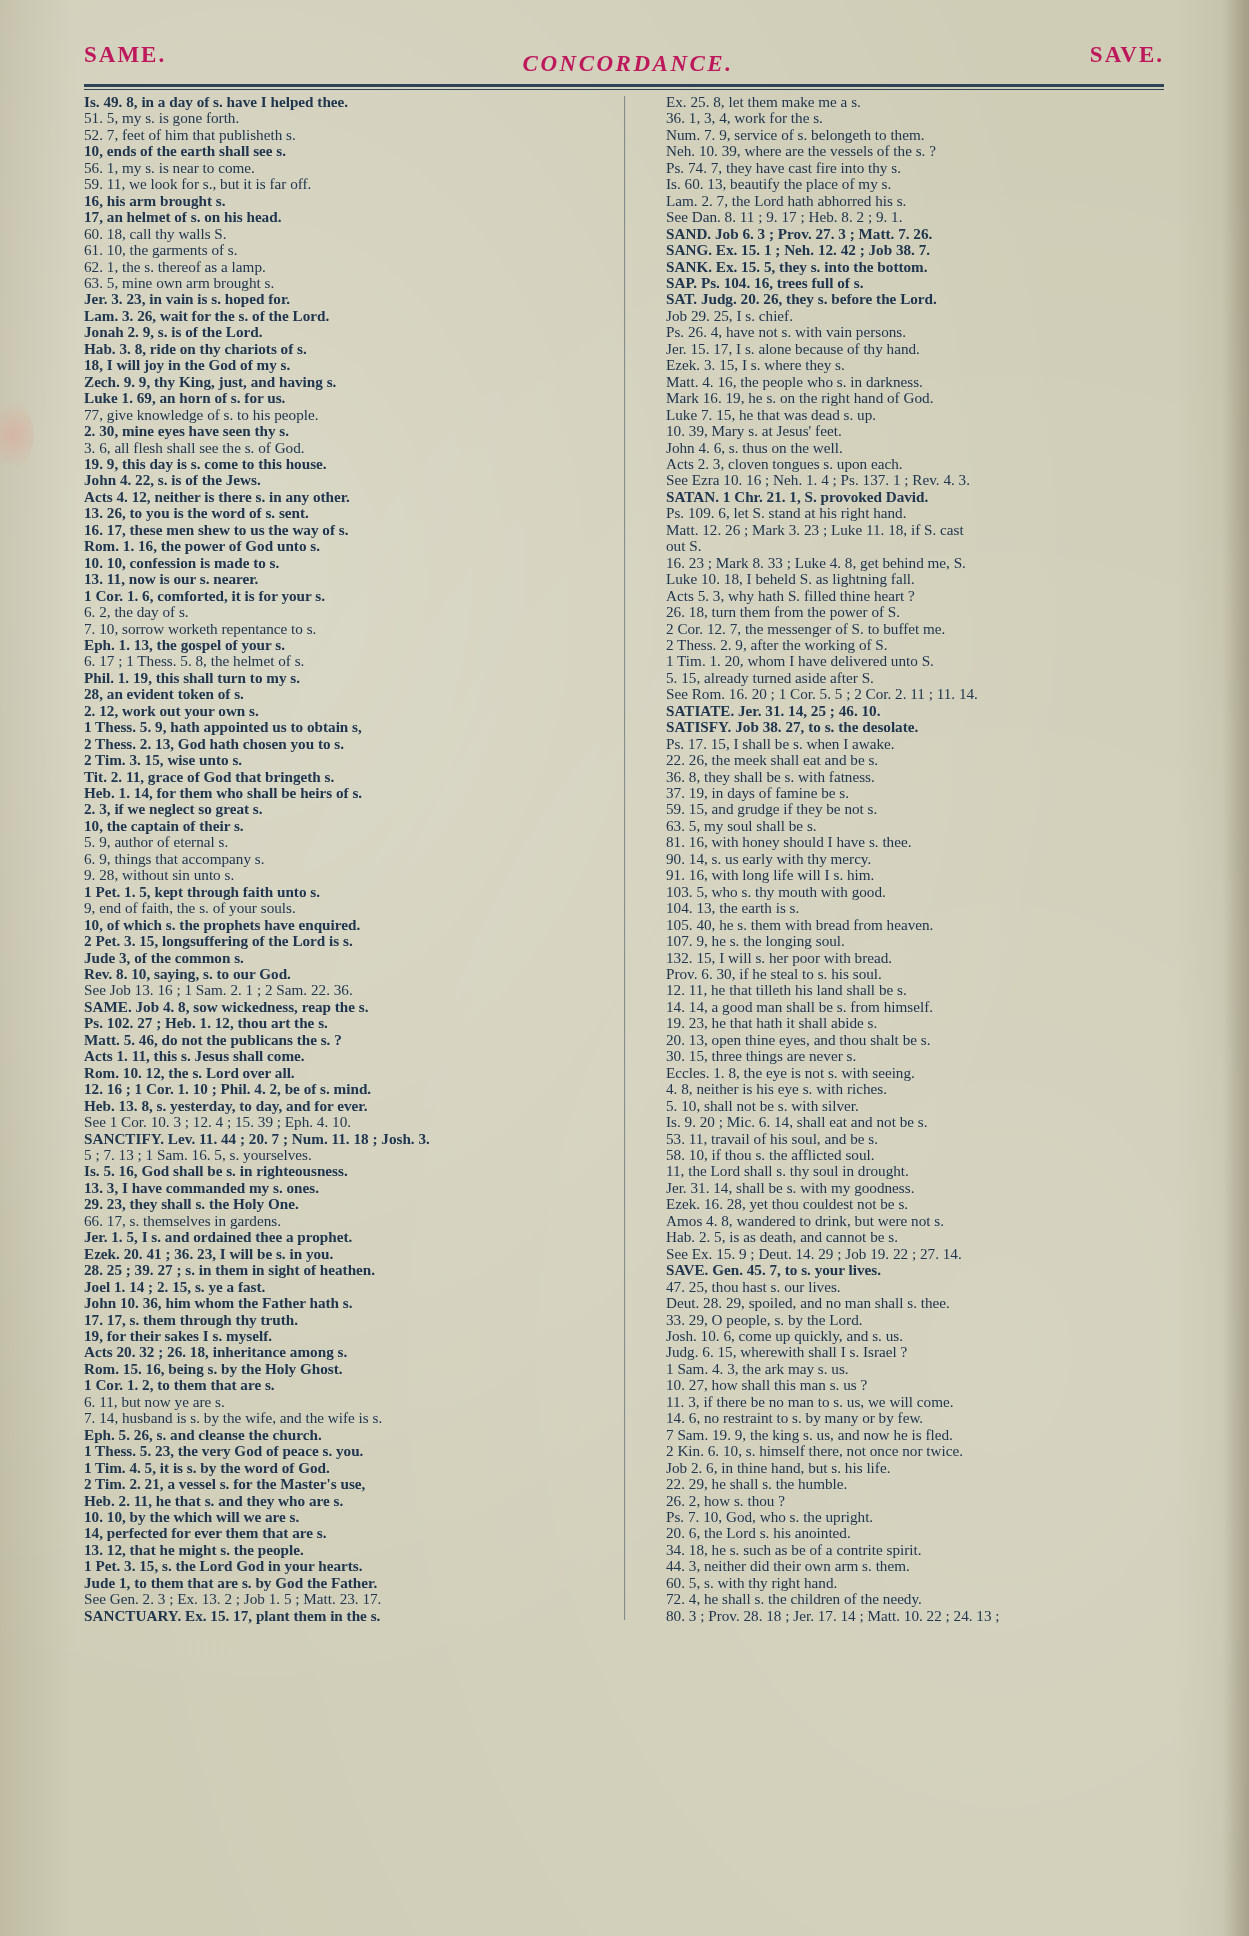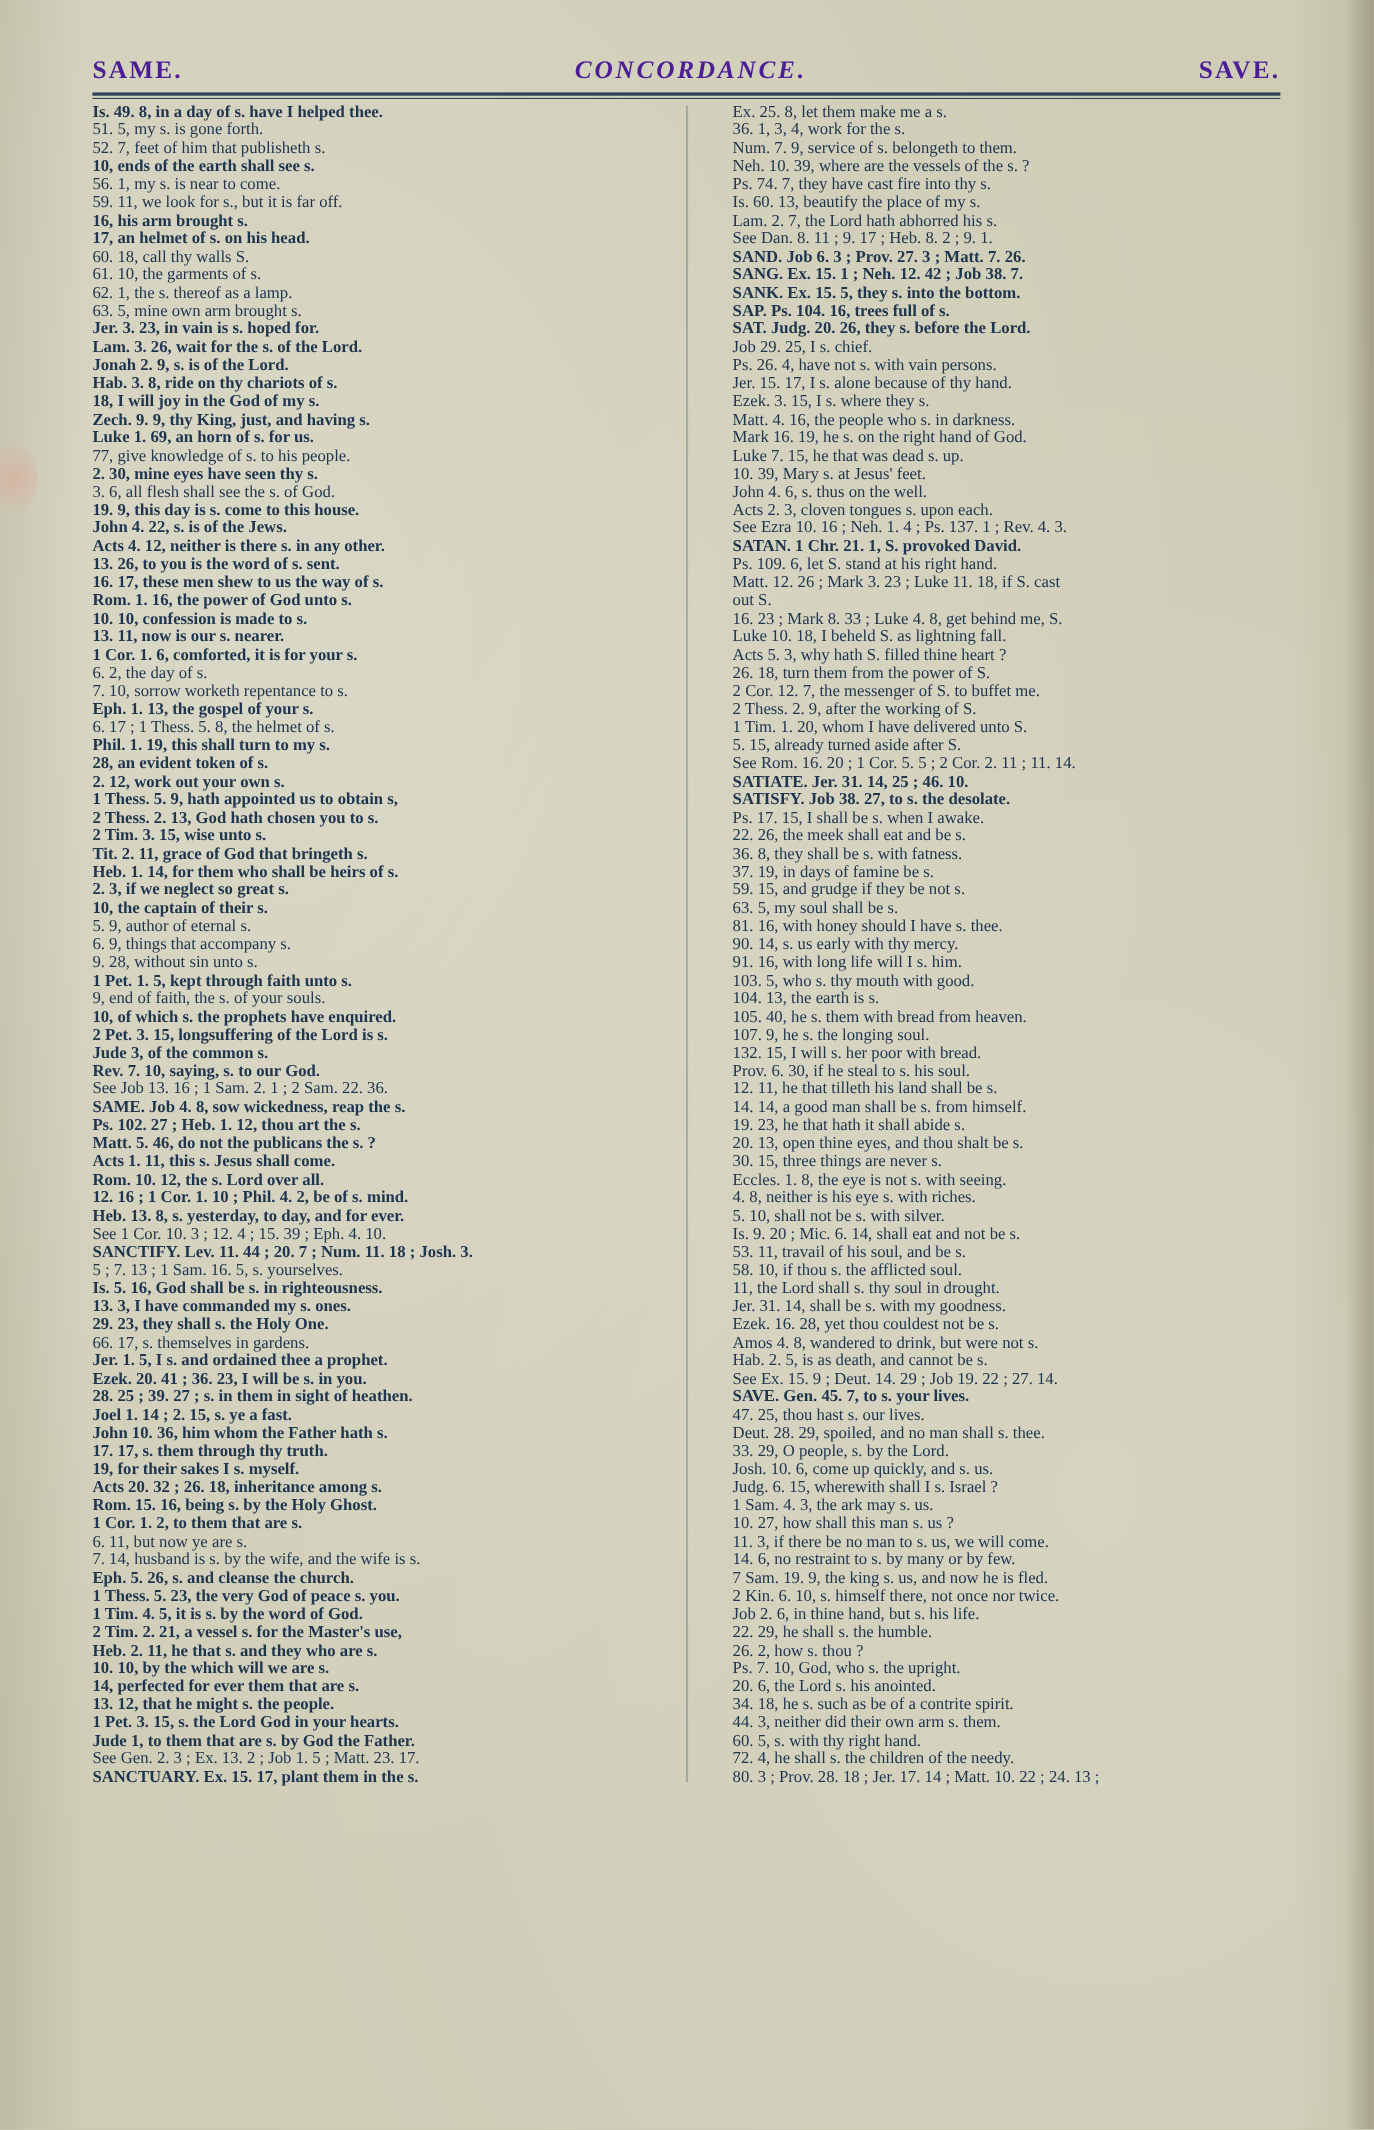--- a/index.html
+++ b/index.html
@@ -44,24 +44,24 @@
   .content {
     position: absolute;
     left: 84px;
     top: 32px;
     width: 1080px;
   }
 
   
   .runhead {
     display: flex;
-    align-items: flex-end;
+    align-items: center;
     justify-content: space-between;
     letter-spacing: 2px;
-    color: #4c1d95;
+    color: #be185d;
     gap: 29px;
   }
   .runhead .side {
     font-size: 23px;
     font-weight: bold;
     font-family: "Liberation Serif", serif;
   }
   .runhead .center {
     font-size: 23px;
     font-style: italic;
@@ -188,21 +188,21 @@
           <p class="entry b">2. 3, if we neglect so great s.</p>
           <p class="entry b">10, the captain of their s.</p>
           <p class="entry">5. 9, author of eternal s.</p>
           <p class="entry">6. 9, things that accompany s.</p>
           <p class="entry">9. 28, without sin unto s.</p>
           <p class="entry b">1 Pet. 1. 5, kept through faith unto s.</p>
           <p class="entry">9, end of faith, the s. of your souls.</p>
           <p class="entry b">10, of which s. the prophets have enquired.</p>
           <p class="entry b">2 Pet. 3. 15, longsuffering of the Lord is s.</p>
           <p class="entry b">Jude 3, of the common s.</p>
-          <p class="entry b">Rev. 7. 10, saying, s. to our God.</p>
+          <p class="entry b">Rev. 8. 10, saying, s. to our God.</p>
           <p class="entry">See Job 13. 16 ; 1 Sam. 2. 1 ; 2 Sam. 22. 36.</p>
           <p class="entry b">SAME.  Job 4. 8, sow wickedness, reap the s.</p>
           <p class="entry b">Ps. 102. 27 ; Heb. 1. 12, thou art the s.</p>
           <p class="entry b">Matt. 5. 46, do not the publicans the s. ?</p>
           <p class="entry b">Acts 1. 11, this s. Jesus shall come.</p>
           <p class="entry b">Rom. 10. 12, the s. Lord over all.</p>
           <p class="entry b">12. 16 ; 1 Cor. 1. 10 ; Phil. 4. 2, be of s. mind.</p>
           <p class="entry b">Heb. 13. 8, s. yesterday, to day, and for ever.</p>
           <p class="entry">See 1 Cor. 10. 3 ; 12. 4 ; 15. 39 ; Eph. 4. 10.</p>
           <p class="entry b">SANCTIFY.  Lev. 11. 44 ; 20. 7 ;  Num. 11. 18 ;  Josh. 3.</p>

